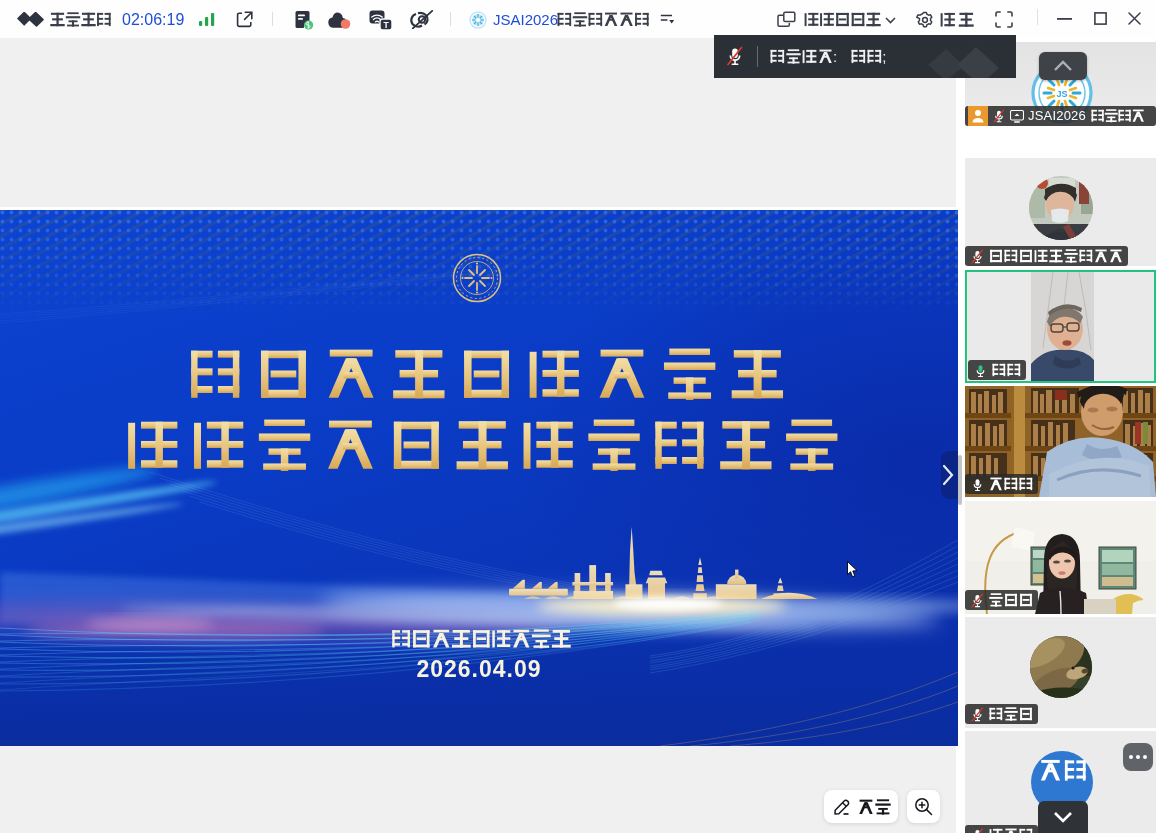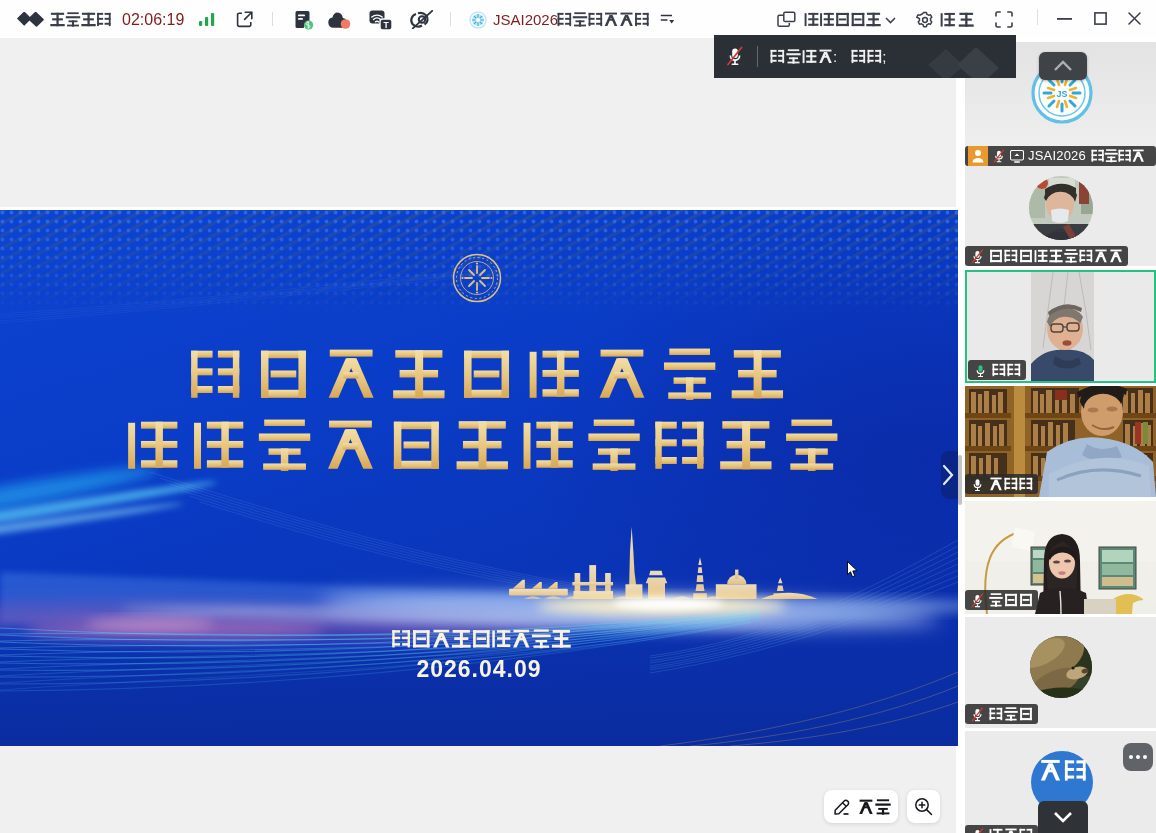--- a/index.html
+++ b/index.html
@@ -1,21 +1,21 @@
 <!DOCTYPE html>
 <html><head><meta charset="utf-8"><style>
 html,body{margin:0;padding:0;width:1156px;height:833px;overflow:hidden;
 font-family:"Liberation Sans",sans-serif;background:#fff;}
 .abs{position:absolute;}
 #titlebar{position:absolute;left:0;top:0;width:1156px;height:38px;background:#fefefe;}
 #mainbg{position:absolute;left:0;top:38px;width:963px;height:795px;background:#f0f0f1;}
 #sidebarbg{position:absolute;left:956px;top:38px;width:200px;height:795px;background:#ffffff;}
 #whitestrip{position:absolute;left:0;top:207px;width:958px;height:3px;background:#ffffff;}
 #slidewrap{position:absolute;left:0;top:210px;width:850px;height:536px;}
-.tb-text{position:absolute;top:0;height:38px;line-height:39px;color:#7f1d1d;font-size:15px;}
+.tb-text{position:absolute;top:0;height:38px;line-height:39px;color:#1d4ed8;font-size:15px;}
 .lt{color:#fff;font-size:13px;line-height:20px;margin-right:1px;letter-spacing:0.2px;}
 .label{position:absolute;height:20px;background:rgba(42,42,42,0.86);border-radius:3px;
 color:#fff;font-size:13px;display:flex;align-items:center;gap:4px;white-space:nowrap;z-index:5;}
 .tile{position:absolute;left:965px;width:191px;overflow:hidden;background:#ebebeb;}
 .dot{width:4px;height:4px;border-radius:50%;background:#fff;display:block;}
 </style></head>
 <body>
 <svg width="0" height="0" style="position:absolute">
 <defs>
 <g id="ga">
@@ -381,21 +381,21 @@
         <use href="#ga" transform="translate(551.5,419.0) scale(0.1960)"></use>
 </g>
 <text x="479" y="467" text-anchor="middle" font-family="Liberation Sans" font-weight="bold" font-size="23" fill="#f7f3de" letter-spacing="1">2026.04.09</text>
 <g>
 <path d="M949,241 h26 v48 h-26 a8,8 0 0 1 -8,-8 v-32 a8,8 0 0 1 8,-8 Z" fill="#0a1d60" opacity="0.5"></path>
 <path d="M944,256 l8,9 -8,9" stroke="#e4eaf4" stroke-width="2.2" fill="none" stroke-linecap="round"></path>
 </g>
 </svg></div>
 
 <div class="abs" style="left:958px;top:455px;width:4px;height:50px;background:#c2c4c6;border-radius:2px;"></div>
-<div class="tile" style="top:42px;height:124px;"><svg width="191" height="112" viewBox="0 0 191 112">
+<div class="tile" style="top:42px;height:84px;"><svg width="191" height="112" viewBox="0 0 191 112">
 <defs>
         <linearGradient id="t1g" x1="0" y1="0" x2="0" y2="1">
 <stop offset="0" stop-color="#e3e3e3"></stop>
           <stop offset="1" stop-color="#efefef"></stop>
         </linearGradient>
       </defs>
 <rect width="191" height="112" fill="url(#t1g)"></rect>
 <g transform="translate(97,51)">
 <circle r="30" fill="#fdfefe"></circle>
         <circle r="29" fill="none" stroke="#62c0e8" stroke-width="3.2"></circle>

